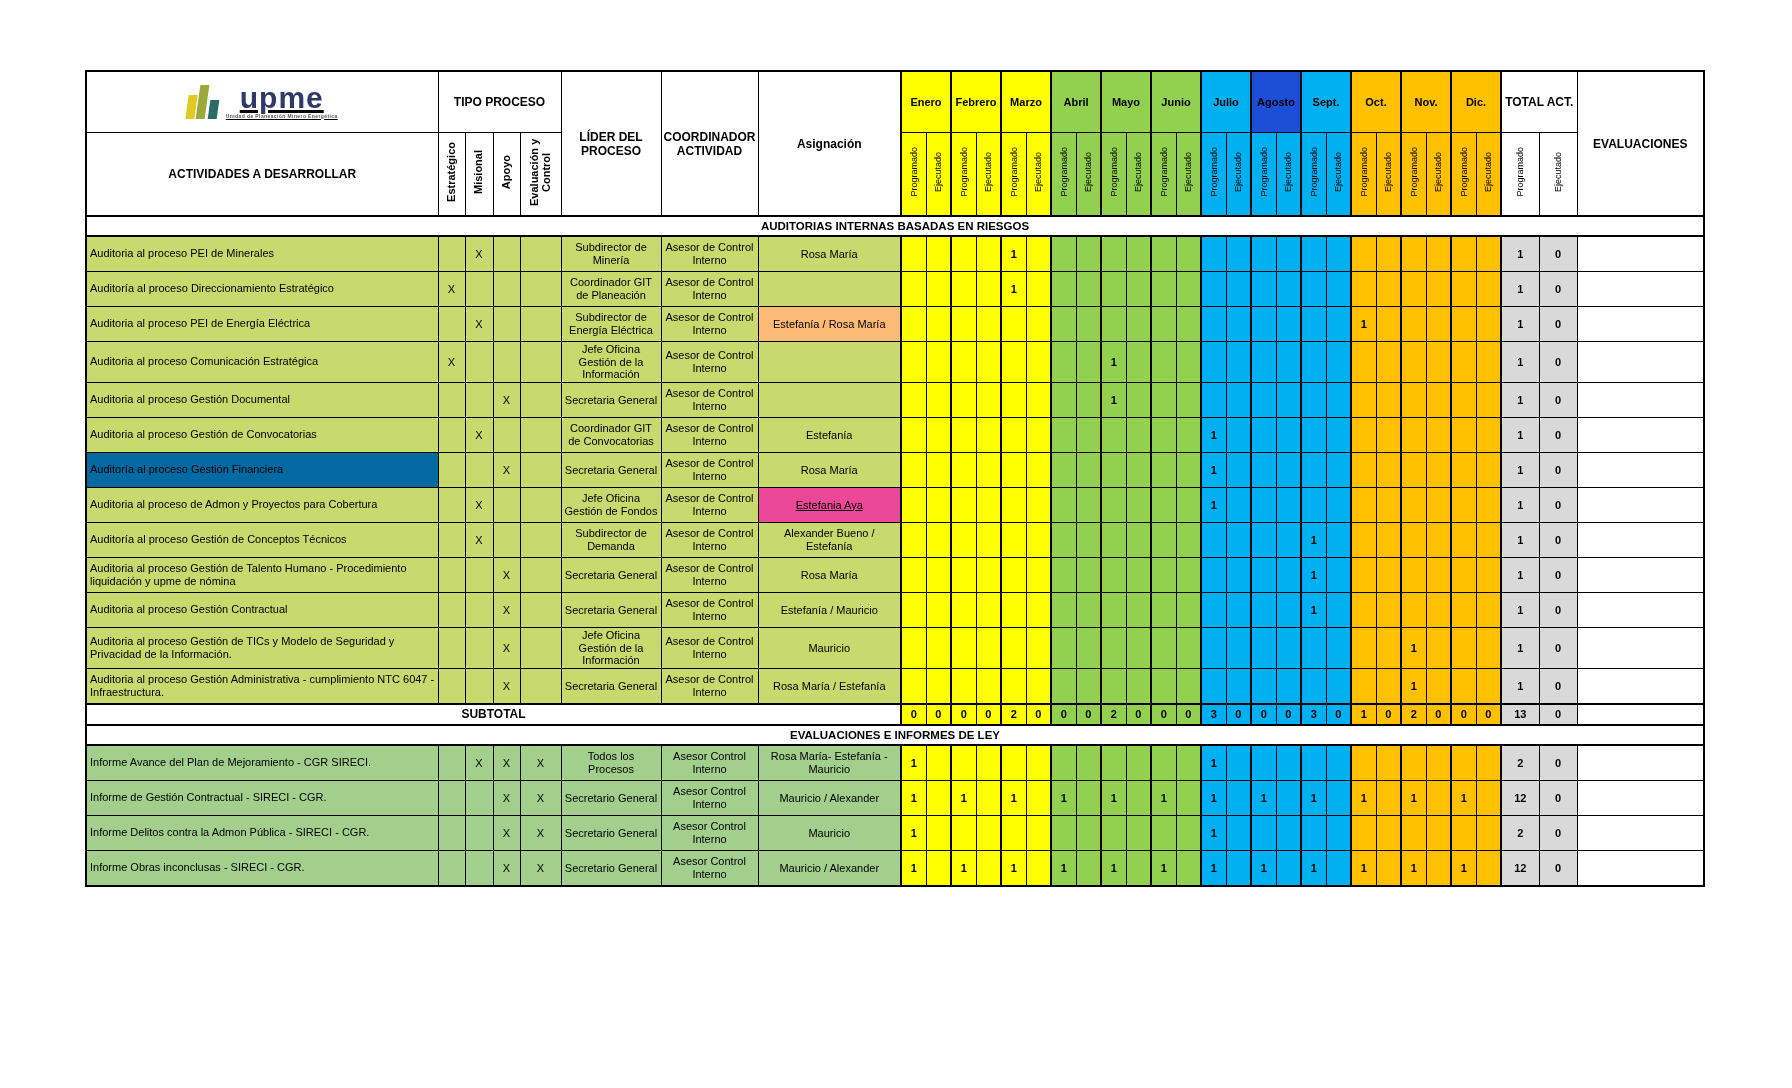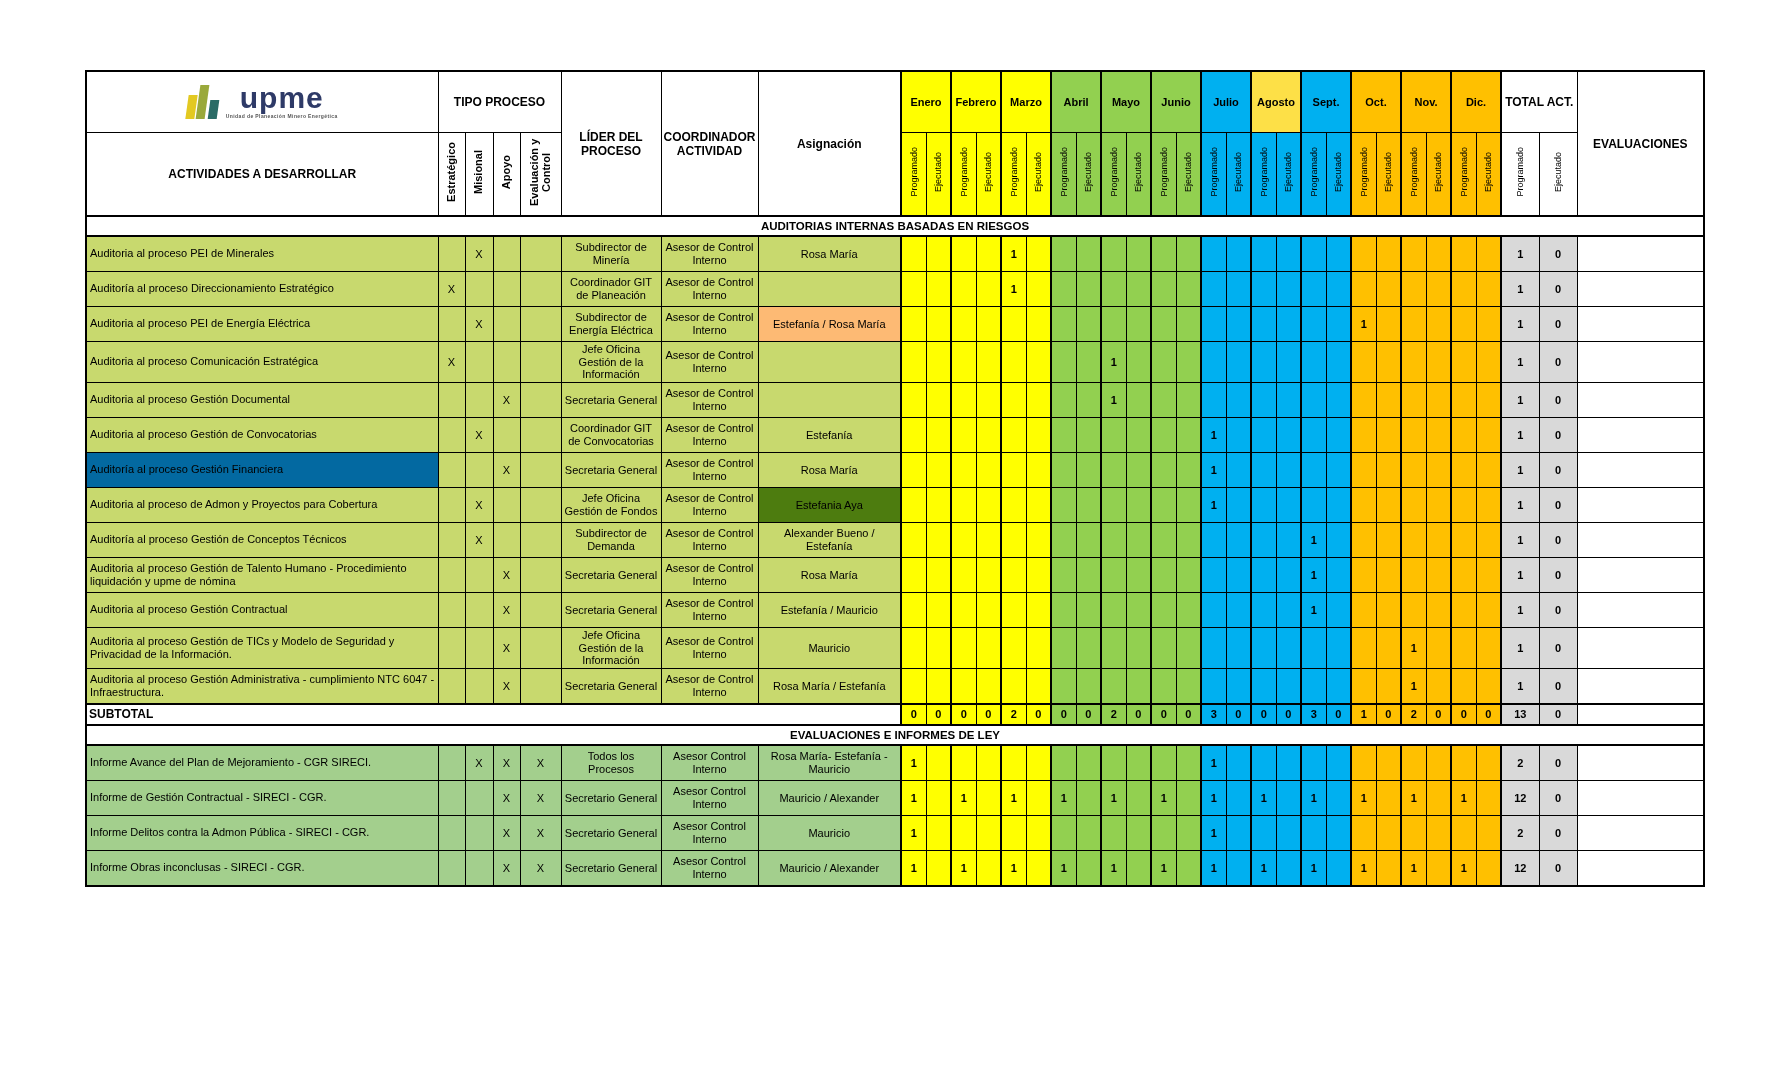--- a/index.html
+++ b/index.html
@@ -5,21 +5,21 @@
   html,body{margin:0;padding:0;}
   body{width:1792px;height:1088px;background:#fff;font-family:"Liberation Sans",sans-serif;color:#000;}
   .wrap{padding:70px 0 0 85px;}
   table{border-collapse:collapse;table-layout:fixed;border:2px solid #000;}
   th,td{border:1px solid #000;padding:1px 2px;overflow:hidden;vertical-align:middle;}
   #hr1 th{height:58px;}
   #hr2 th{height:78px;border-bottom:2px solid #000;}
   .bh{background:#fff;font-weight:bold;font-size:12px;text-align:center;}
   .obs-h{font-size:12px;}
   .logo-cell{background:#fff;}
-  .logo{display:flex;justify-content:center;}
+  .logo{display:flex;justify-content:center;text-decoration:underline;}
   .bars{display:flex;align-items:flex-end;gap:2px;margin-right:8px;}
   .bars i{display:block;transform:skewX(-8deg);}
   .b1{width:9px;height:24px;background:#E3C921;}
   .b2{width:9px;height:34px;background:#9AA93B;}
   .b3{width:9px;height:19px;background:#2A6B66;}
   .lg{font-size:30px;font-weight:bold;color:#2E3A67;letter-spacing:1px;line-height:.85;}
   .tag{font-size:5px;color:#555;letter-spacing:.4px;margin-top:2px;}
   .v{writing-mode:vertical-rl;transform:rotate(180deg);display:inline-block;}
   .tipo-h{background:#fff;text-align:center;padding:0;}
   .tipo-h .v{font-weight:bold;font-size:11px;line-height:1.05;}
@@ -29,21 +29,21 @@
   .month-name{font-weight:bold;font-size:11px;text-align:center;}
   .msep{border-left:2px solid #000 !important;}
   .tsep{border-left:2px solid #000 !important;}
   .section-title{background:#fff;font-weight:bold;font-size:11.5px;text-align:center;height:16px;border-top:2px solid #000;border-bottom:2px solid #000;}
   .act{font-size:11px;text-align:left;padding-left:3px;height:32px;line-height:1.2;}
   .c{text-align:center;font-size:11px;line-height:1.15;}
   .mark{font-weight:bold;font-size:11px;padding:0;}
   .tot{font-weight:bold;font-size:11px;}
   .obs-cell{background:#fff;}
   .subtotal-row td{height:17px;border-top:2px solid #000;border-bottom:2px solid #000;}
-  .sub-label{font-weight:bold;font-size:12px;background:#fff;}
+  .sub-label{font-weight:bold;text-align:center;font-size:12px;background:#fff;}
 </style>
 </head>
 <body>
 
 <div class="wrap">
   <table id="plan">
     <colgroup id="cols">
         <col style="width: 352px;">
         <col style="width: 27px;">
         <col style="width: 28px;">
@@ -99,21 +99,21 @@
         <th rowspan="2" class="bh">LÍDER DEL PROCESO</th>
         <th rowspan="2" class="bh">COORDINADOR ACTIVIDAD</th>
         <th rowspan="2" class="bh">Asignación</th>
         <th colspan="2" class="month-name msep" style="background: rgb(255, 255, 0);">Enero</th>
           <th colspan="2" class="month-name msep" style="background: rgb(255, 255, 0);">Febrero</th>
           <th colspan="2" class="month-name msep" style="background: rgb(255, 255, 0);">Marzo</th>
           <th colspan="2" class="month-name msep" style="background: rgb(146, 208, 80);">Abril</th>
           <th colspan="2" class="month-name msep" style="background: rgb(146, 208, 80);">Mayo</th>
           <th colspan="2" class="month-name msep" style="background: rgb(146, 208, 80);">Junio</th>
           <th colspan="2" class="month-name msep" style="background: rgb(0, 176, 240);">Julio</th>
-          <th colspan="2" class="month-name msep" style="background: #fde047;">Agosto</th>
+          <th colspan="2" class="month-name msep" style="background: #1d4ed8;">Agosto</th>
           <th colspan="2" class="month-name msep" style="background: rgb(0, 176, 240);">Sept.</th>
           <th colspan="2" class="month-name msep" style="background: rgb(255, 192, 0);">Oct.</th>
           <th colspan="2" class="month-name msep" style="background: rgb(255, 192, 0);">Nov.</th>
           <th colspan="2" class="month-name msep" style="background: rgb(255, 192, 0);">Dic.</th>
           <th colspan="2" class="bh tsep" id="total-head">TOTAL ACT.</th>
         <th rowspan="2" class="bh obs-h">EVALUACIONES</th>
       </tr>
       <tr id="hr2">
         <th class="bh">ACTIVIDADES A DESARROLLAR</th>
         <th class="tipo-h"><span class="v">Estratégico</span></th>
@@ -412,21 +412,21 @@
           <td class="obs-cell"></td>
         </tr>
         <tr>
           <td class="act" style="background: rgb(200, 217, 110);">Auditoria al proceso de Admon y Proyectos para Cobertura</td>
           <td class="c" style="background: rgb(200, 217, 110);"></td>
           <td class="c" style="background: rgb(200, 217, 110);">X</td>
           <td class="c" style="background: rgb(200, 217, 110);"></td>
           <td class="c" style="background: rgb(200, 217, 110);"></td>
           <td class="c" style="background: rgb(200, 217, 110);">Jefe Oficina Gestión de Fondos</td>
           <td class="c" style="background: rgb(200, 217, 110);">Asesor de Control Interno</td>
-          <td class="c" style="background: #4d7c0f;">Estefania Aya</td>
+          <td class="c" style="background: #ec4899; text-decoration: underline;">Estefania Aya</td>
           <td class="c mark msep" style="background: rgb(255, 255, 0);"></td>
           <td class="c mark" style="background: rgb(255, 255, 0);"></td>
           <td class="c mark msep" style="background: rgb(255, 255, 0);"></td>
           <td class="c mark" style="background: rgb(255, 255, 0);"></td>
           <td class="c mark msep" style="background: rgb(255, 255, 0);"></td>
           <td class="c mark" style="background: rgb(255, 255, 0);"></td>
           <td class="c mark msep" style="background: rgb(146, 208, 80);"></td>
           <td class="c mark" style="background: rgb(146, 208, 80);"></td>
           <td class="c mark msep" style="background: rgb(146, 208, 80);"></td>
           <td class="c mark" style="background: rgb(146, 208, 80);"></td>

